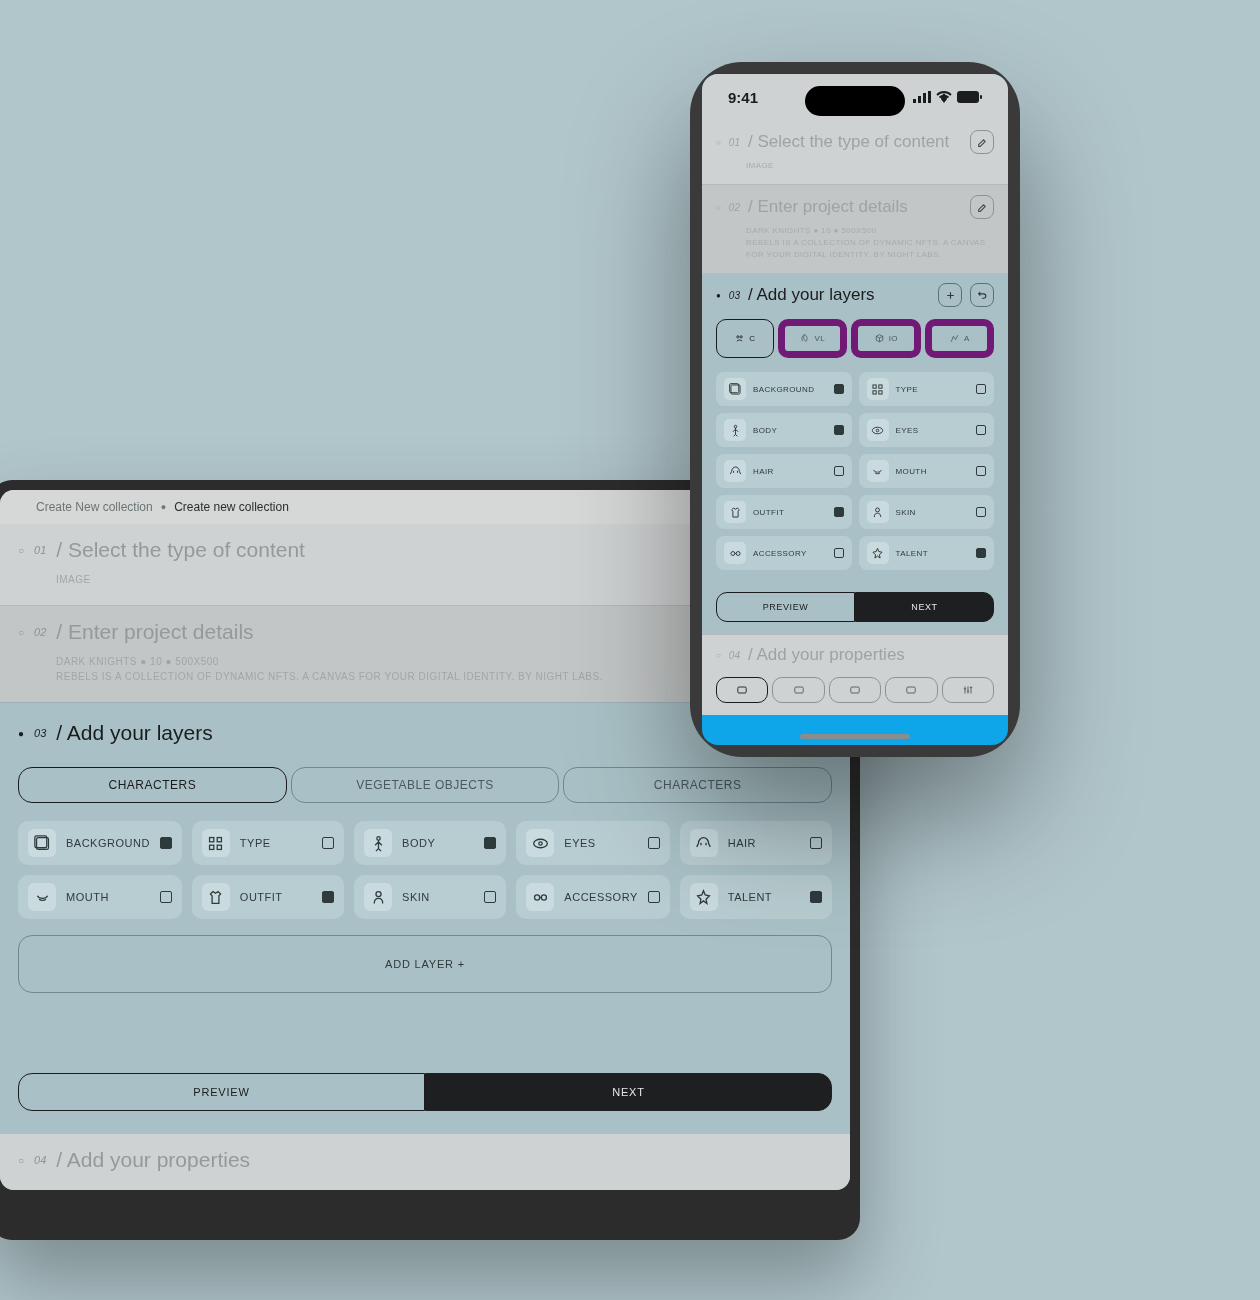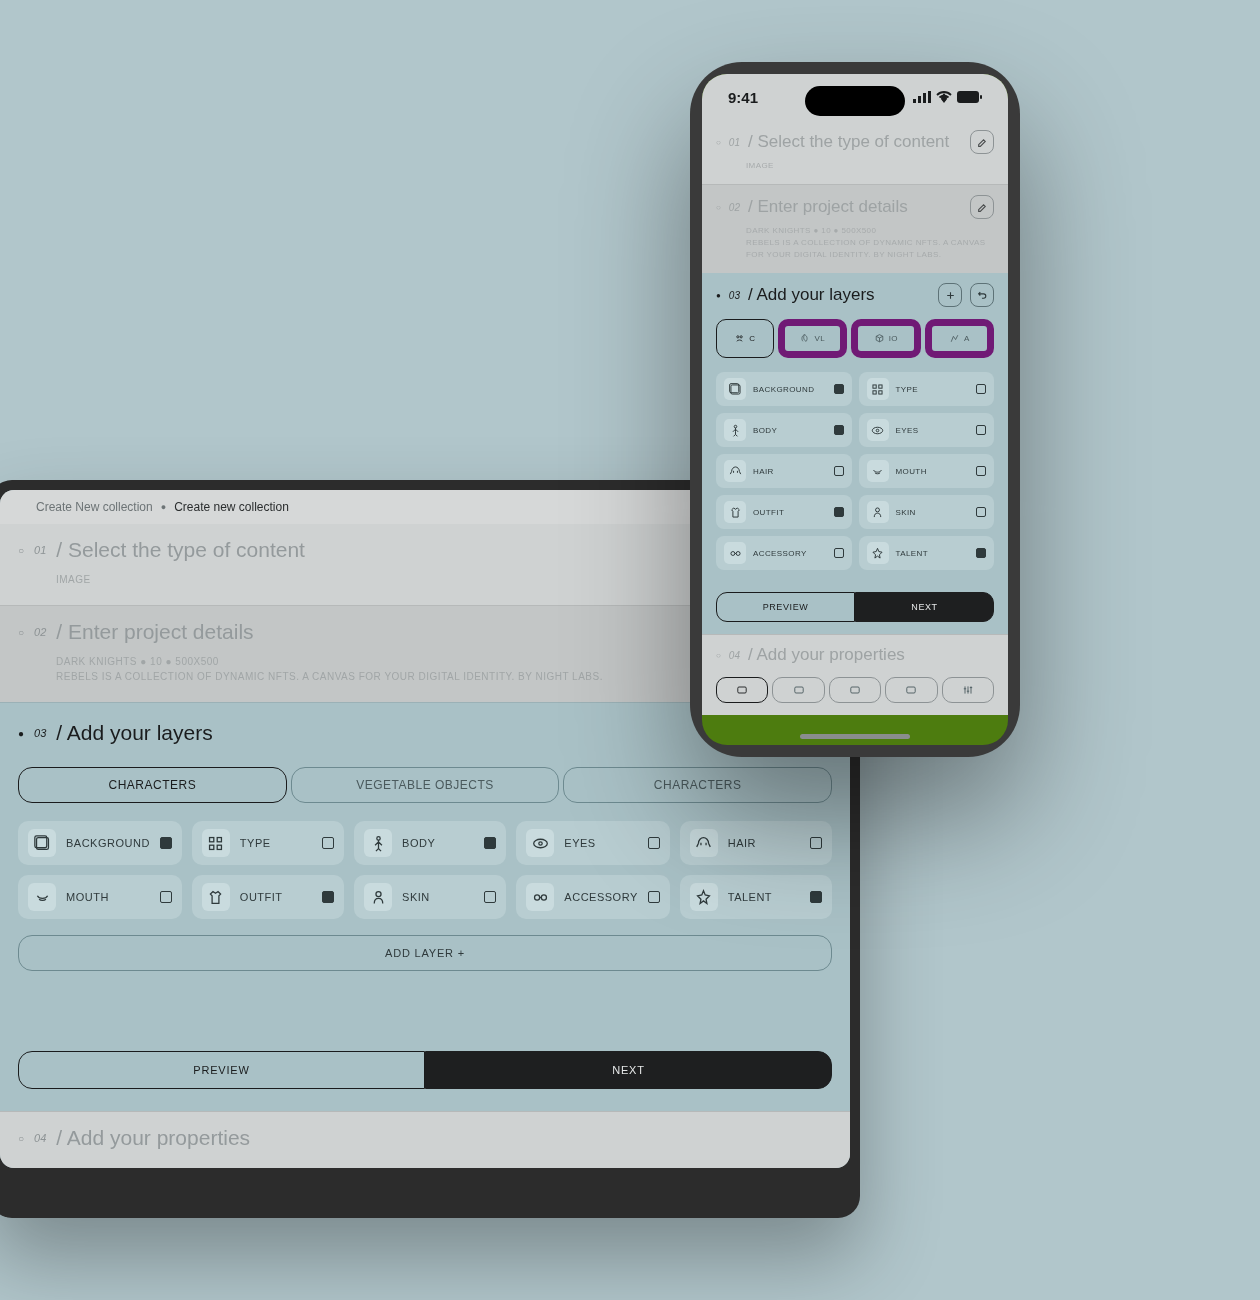--- a/index.html
+++ b/index.html
@@ -92,21 +92,21 @@
   .layer-chip .chip-label { flex: 1; }
   .layer-chip .chip-state {
     width: 12px; height: 12px; border: 1.5px solid #2f3a3c; border-radius: 2px;
   }
   .layer-chip .chip-state.filled { background: #2f3a3c; }
 
   .add-layer-btn {
     margin-top: 16px;
     border: 1px solid #6d8a90;
     border-radius: 14px;
-    padding: 11px 0;
+    padding: 22px 0;
     text-align: center;
     font-size: 11px;
     letter-spacing: 0.8px;
     color: #2f3a3c;
     cursor: pointer;
   }
 
   .btn-row { display: flex; gap: 0; margin-top: 80px; }
   .btn-row .btn {
     flex: 1;
@@ -127,22 +127,22 @@
     top: 62px;
     width: 330px;
     height: 695px;
     background: #3a3a3a;
     border-radius: 52px;
     padding: 12px;
     box-shadow: 0 60px 120px rgba(0,0,0,0.4);
   }
   .phone-screen {
     width: 100%; height: 100%;
-    background: #4d7c0f;
-    border-radius: 25px;
+    background: #0ea5e9;
+    border-radius: 16px;
     overflow: hidden;
     position: relative;
   }
   .notch {
     position: absolute; top: 12px; left: 50%; transform: translateX(-50%);
     width: 100px; height: 30px; background: #000; border-radius: 18px; z-index: 5;
   }
   .status-bar {
     height: 46px; display: flex; justify-content: space-between; align-items: center;
     padding: 0 26px 0 26px; font-size: 15px; font-weight: 600; color: #1a1c1d;

